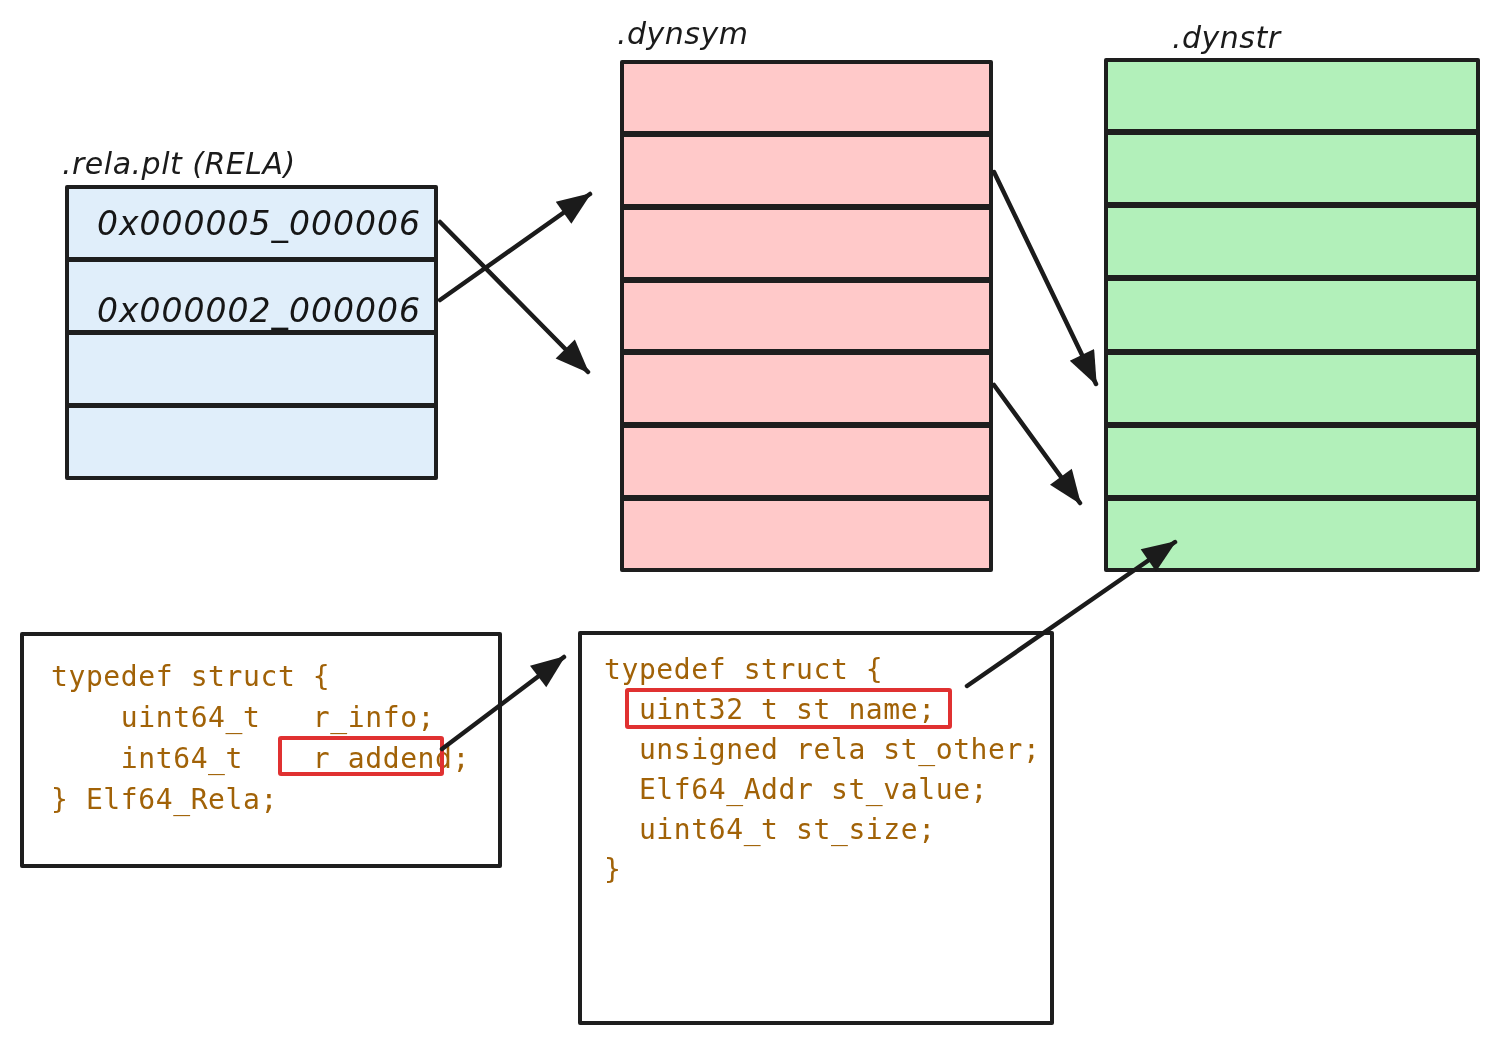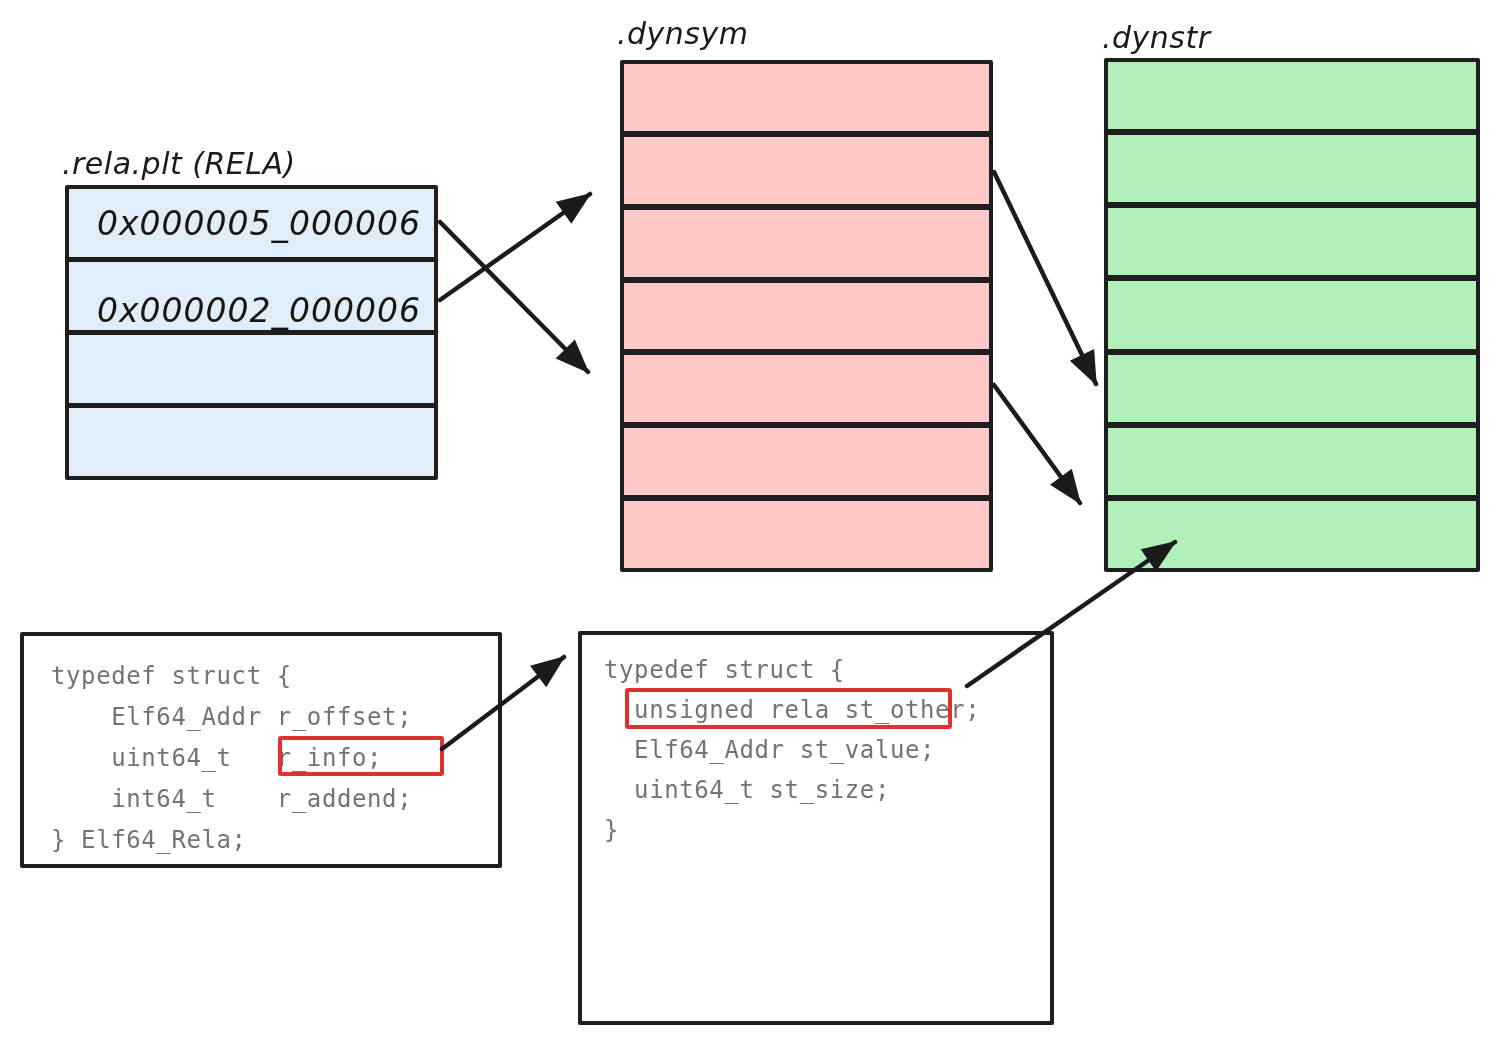--- a/index.html
+++ b/index.html
@@ -23,42 +23,42 @@
   .rela .row{background:#e0eefa;}
   .dynsym .row{background:#ffc9c9;}
   .dynstr .row{background:#b2f0ba;}
   .cellText{
     font-family:"DejaVu Sans",sans-serif;font-style:italic;font-weight:500;
     font-size:33px;letter-spacing:1px;padding-left:28px;white-space:pre;color:#161616;
   }
   
   .codebox{
     position:absolute;box-sizing:border-box;border:4px solid #1e1e1e;background:#ffffff;
-    font-family:"DejaVu Sans Mono",monospace;font-size:24px;letter-spacing:.6px;
-    color:#737373;border-radius:2px;
+    font-family:"DejaVu Sans Mono",monospace;font-size:28px;letter-spacing:.6px;
+    color:#a16207;border-radius:2px;
   }
   .codebox .cl{white-space:pre;}
   .code-rela{padding:20px 0 0 27px;}
   .code-rela .cl{line-height:41px;height:41px;}
   .code-sym{padding:15px 0 0 22px;}
   .code-sym .cl{line-height:40px;height:40px;}
   .hlrect{
     position:absolute;box-sizing:border-box;border:4px solid #e03131;
     border-radius:3px;background:transparent;pointer-events:none;
   }
   .arrows{position:absolute;left:0;top:0;width:1503px;height:1043px;pointer-events:none;}
 </style>
 </head>
 <body>
 
 <div class="canvas">
 
   <div class="hand" style="left:62px;top:146px;">.rela.plt (RELA)</div>
   <div class="hand" style="left:617px;top:16px;">.dynsym</div>
-  <div class="hand" style="left:1102px;top:20px;">.dynstr</div>
+  <div class="hand" style="left:1172px;top:20px;">.dynstr</div>
 
   <div class="membox rela" style="left:65px;top:185px;width:373px;height:295px;">
     <div class="row">
       <span class="cellText">0x000005_000006</span>
     </div>
     <div class="row">
       <span class="cellText">0x000002_000006</span>
     </div>
     <div class="row"></div>
     <div class="row"></div>
@@ -79,29 +79,29 @@
     <div class="row"></div>
     <div class="row"></div>
     <div class="row"></div>
     <div class="row"></div>
     <div class="row"></div>
     <div class="row"></div>
   </div>
 
   <div class="codebox code-rela" style="left:20px;top:632px;width:482px;height:236px;">
     <div class="cl">typedef struct {</div>
-    <div class="cl">    Elf64_Addr r_offset;</div>
     <div class="cl">    uint64_t   r_info;</div>
     <div class="cl">    int64_t    r_addend;</div>
     <div class="cl">} Elf64_Rela;</div>
     <div class="hlrect" style="left:254px;top:100px;width:166px;height:40px;"></div>
   </div>
 
   <div class="codebox code-sym" style="left:578px;top:631px;width:476px;height:394px;">
     <div class="cl">typedef struct {</div>
+    <div class="cl">  uint32_t st_name;</div>
     <div class="cl">  unsigned rela st_other;</div>
     <div class="cl">  Elf64_Addr st_value;</div>
     <div class="cl">  uint64_t st_size;</div>
     <div class="cl">}</div>
     <div class="hlrect" style="left:43px;top:53px;width:327px;height:41px;"></div>
   </div>
 
   <svg class="arrows" viewBox="0 0 1503 1043">
     <defs>
       <marker id="ah" markerWidth="9" markerHeight="7" refX="7.6" refY="3" orient="auto" markerUnits="strokeWidth">

